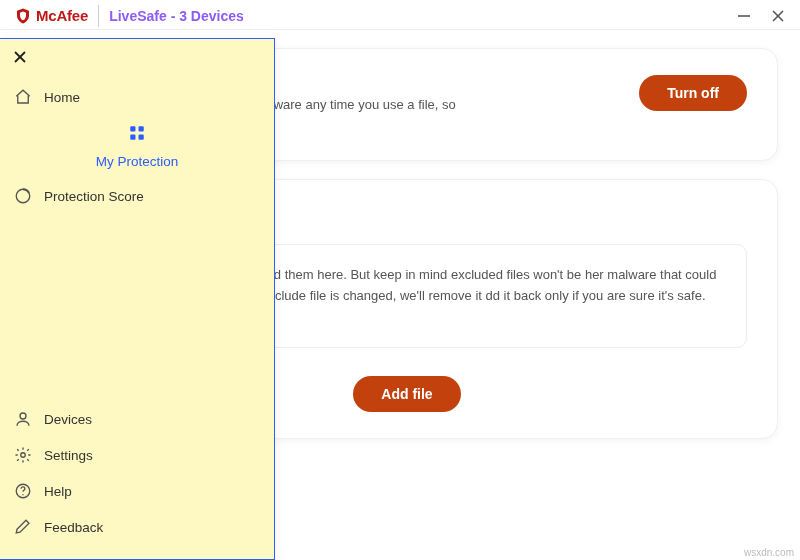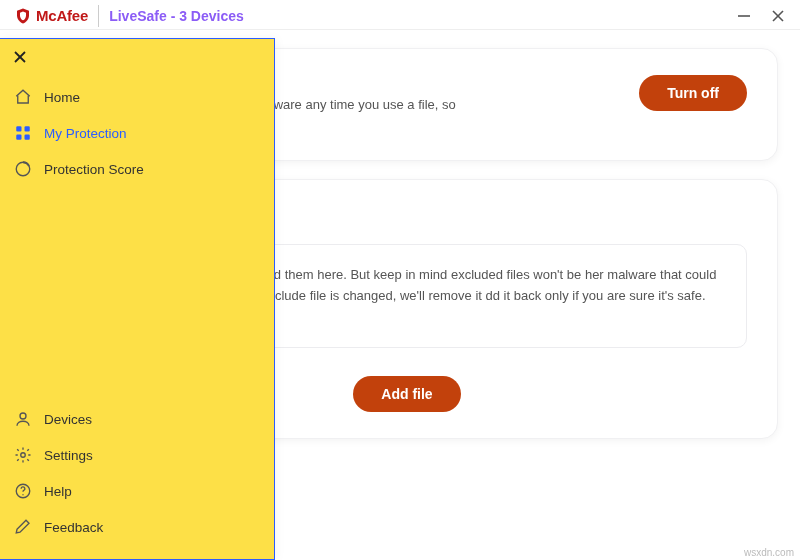--- a/index.html
+++ b/index.html
@@ -119,21 +119,21 @@
     display: flex;
     justify-content: center;
     margin-top: 28px;
   }
   
   .sidebar {
     position: absolute;
     top: 38px;
     left: 0;
     width: 275px;
-    background: #fde047;
+    background: #fef9c3;
     border: 1px solid #2b5dff;
     border-left: none;
     height: calc(100% - 38px);
     display: flex;
     flex-direction: column;
     z-index: 10;
     box-shadow: 2px 0 10px rgba(0,0,0,0.04);
   }
   .sidebar-header {
     padding: 10px 12px 8px 12px;
@@ -156,20 +156,21 @@
     color: #333;
     cursor: pointer;
   }
   .nav-item .icon {
     width: 18px; height: 18px;
     display: flex; align-items: center; justify-content: center;
     color: #555;
   }
   .nav-item.active {
     color: #2b5dff;
+    flex-direction: column;
   }
   .nav-item.active .icon { color: #2b5dff; }
   .sidebar-spacer { flex: 1; }
   .footer-nav {
     list-style: none;
     padding: 8px 0 14px 0;
   }
   .watermark {
     position: absolute;
     bottom: 2px;

